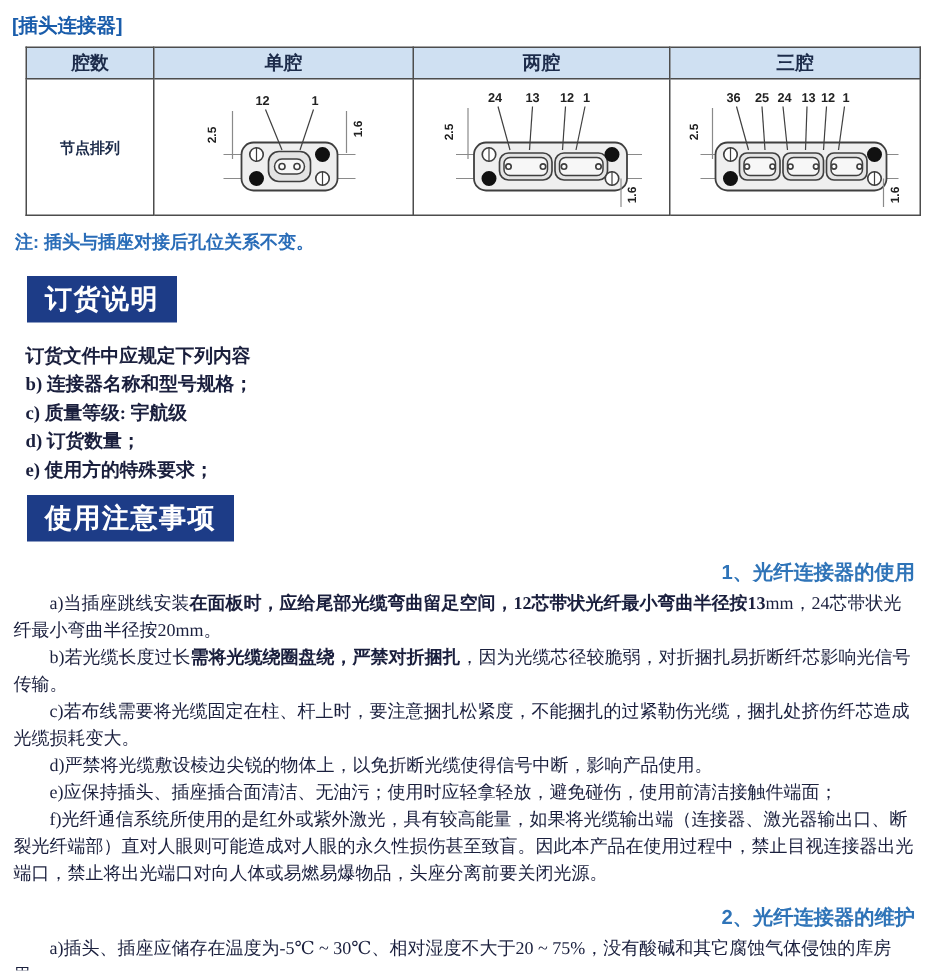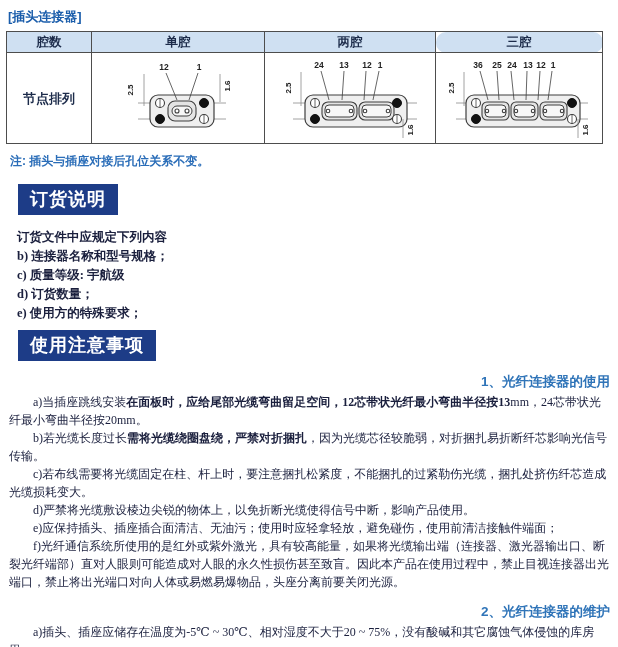--- a/index.html
+++ b/index.html
@@ -6,29 +6,29 @@
   body{width:618px;height:647px;overflow:hidden;
        font-family:"Liberation Serif","DejaVu Serif",serif;
        color:#1a1f3d;}
   .page{padding:6px 8px 0 6px;}
 
   
   .doc-title{font-family:"Liberation Sans","DejaVu Sans",sans-serif;
     font-weight:bold;font-size:13px;color:#1a5dab;margin:2px 0 5px 2px;}
 
   
-  table.pin-table{border-collapse:collapse;width:592px;table-layout:fixed;}
+  table.pin-table{border-collapse:collapse;margin-left:11px;width:592px;table-layout:fixed;}
   table.pin-table td{border:1px solid #4d4d4d;padding:0;text-align:center;vertical-align:middle;}
   table.pin-table tr.hdr td{background:#cfe0f2;height:20px;
     font-family:"Liberation Sans","DejaVu Sans",sans-serif;
     font-weight:bold;font-size:12.5px;color:#1c2b4a;}
   table.pin-table tr.bodyrow td{height:90px;background:#ffffff;}
-  td.c1{width:84px;} td.c2{width:172px;} td.c3{width:170px;} td.c4{width:166px;border-radius:10px;}
+  td.c1{width:84px;} td.c2{width:172px;} td.c3{width:170px;} td.c4{width:166px;}
   .row-label{font-family:"Liberation Sans","DejaVu Sans",sans-serif;
-    font-weight:bold;font-size:13px;color:#1c2b4a;}
+    font-weight:bold;font-size:10px;color:#1c2b4a;}
 
   
   svg.diagram{display:block;margin:0 auto;}
   svg .body{fill:#efefef;stroke:#3f3f3f;stroke-width:1.2;}
   svg .ins{fill:#e4e4e4;stroke:#3f3f3f;stroke-width:1.1;}
   svg .ins2{fill:#f7f7f7;stroke:#3f3f3f;stroke-width:1;}
   svg .open{fill:#ffffff;stroke:#3f3f3f;stroke-width:1.1;}
   svg .fill{fill:#111111;stroke:#111111;}
   svg .thin{stroke:#8a8a8a;stroke-width:0.8;}
   svg .thin2{stroke:#3f3f3f;stroke-width:0.8;fill:none;}

